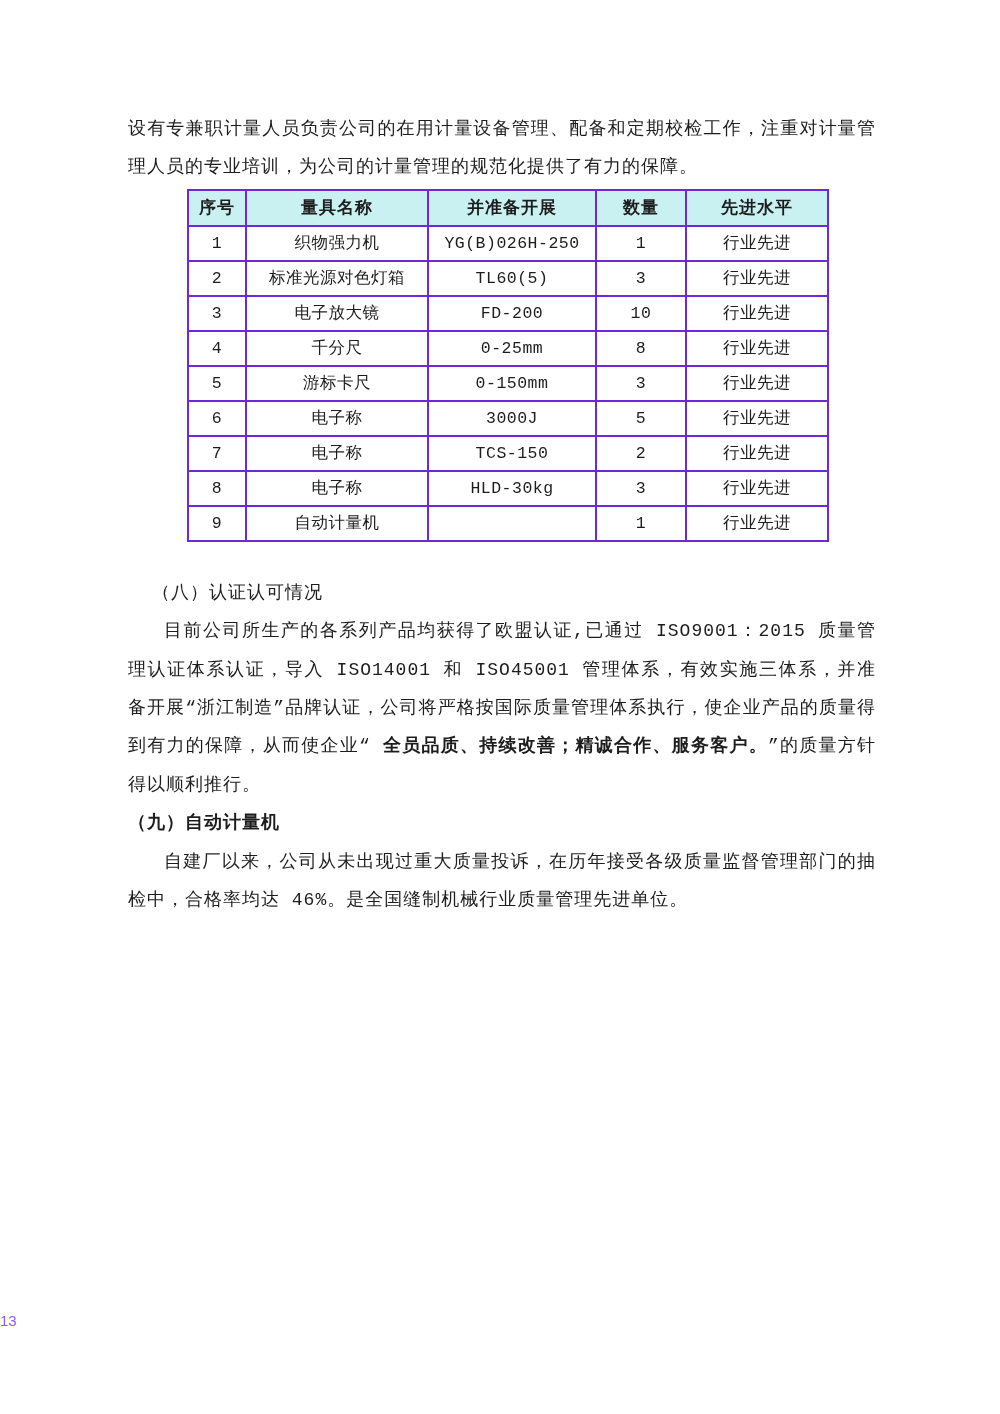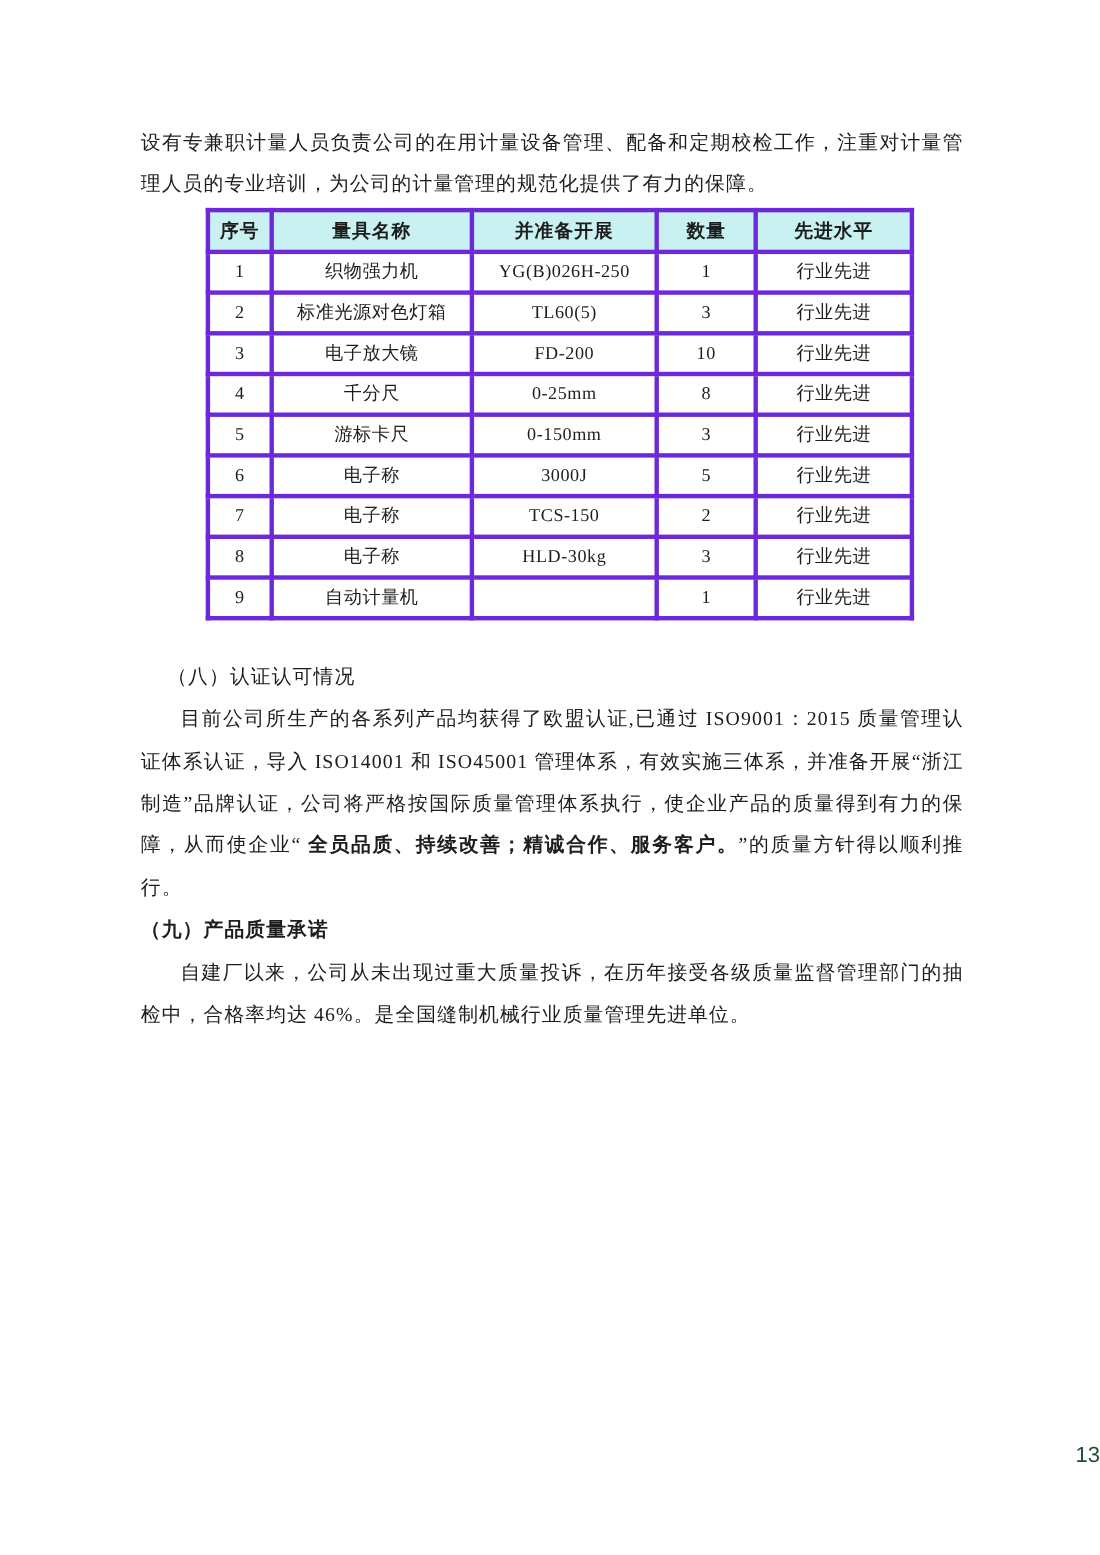--- a/index.html
+++ b/index.html
@@ -10,20 +10,21 @@
     background: #ffffff;
     font-family: "Liberation Serif", "DejaVu Serif", serif;
     color: #1d1d1d;
     overflow: hidden;
   }
   .content {
     position: absolute;
     left: 128px;
     top: 110px;
     width: 748px;
+    font-family: Liberation Mono, monospace;
   }
   p.body {
     margin: 0;
     font-size: 18px;
     line-height: 38.4px;
     letter-spacing: 1px;
     text-align: justify;
   }
   p.indent { text-indent: 2em; }
   p.heading-8 { text-indent: 24px; margin-top: 32px; }
@@ -37,21 +38,21 @@
     letter-spacing: 1px;
   }
   table.equip {
     border-collapse: collapse;
     table-layout: fixed;
     width: 640px;
     margin-left: 59px;
     margin-top: 2px;
   }
   table.equip th, table.equip td {
-    border: 4px solid #6d28d9;
+    border: 2px solid #6d28d9;
     text-align: center;
     vertical-align: middle;
     padding: 0 5px;
     overflow: hidden;
     white-space: nowrap;
   }
   table.equip th {
     height: 34px;
     font-size: 17px;
     font-weight: bold;
@@ -62,24 +63,24 @@
     font-size: 16.5px;
     font-weight: normal;
     letter-spacing: 0.5px;
   }
   .sec-8 { margin-top: 50px; }
   .page-number {
     position: absolute;
     left: 0;
     right: 0;
     top: 1312px;
-    text-align: right;
+    text-align: left;
     font-family: "Liberation Sans", "DejaVu Sans", sans-serif;
-    font-size: 20px;
-    color: #14532d;
+    font-size: 15px;
+    color: #8b5cf6;
   }
 </style>
 </head>
 <body>
 
 <div class="page">
   <div class="content">
 
     <p class="body">设有专兼职计量人员负责公司的在用计量设备管理、配备和定期校检工作，注重对计量管理人员的专业培训，为公司的计量管理的规范化提供了有力的保障。</p>
 
@@ -164,19 +165,19 @@
           <td></td>
           <td>1</td>
           <td>行业先进</td>
         </tr>
       </tbody>
     </table>
 
     <p class="body heading-8 sec-8">（八）认证认可情况</p>
     <p class="body indent"><span>目前公司所生产的各系列产品均获得了欧盟认证,已通过 ISO9001：2015 质量管理认证体系认证，导入 ISO14001 和 ISO45001 管理体系，有效实施三体系，并准备开展“浙江制造”品牌认证，公司将严格按国际质量管理体系执行，使企业产品的质量得到有力的保障，从而使企业“ </span><b>全员品质、持续改善；精诚合作、服务客户。</b><span>”的质量方针得以顺利推行。</span></p>
 
-    <p class="body heading-9">（九）产品质量承诺</p>
+    <p class="body heading-9">（九）自动计量机</p>
     <p class="body indent">自建厂以来，公司从未出现过重大质量投诉，在历年接受各级质量监督管理部门的抽检中，合格率均达 46%。是全国缝制机械行业质量管理先进单位。</p>
 
   </div>
 
   <div class="page-number">13</div>
 </div>
 
 </body></html>

